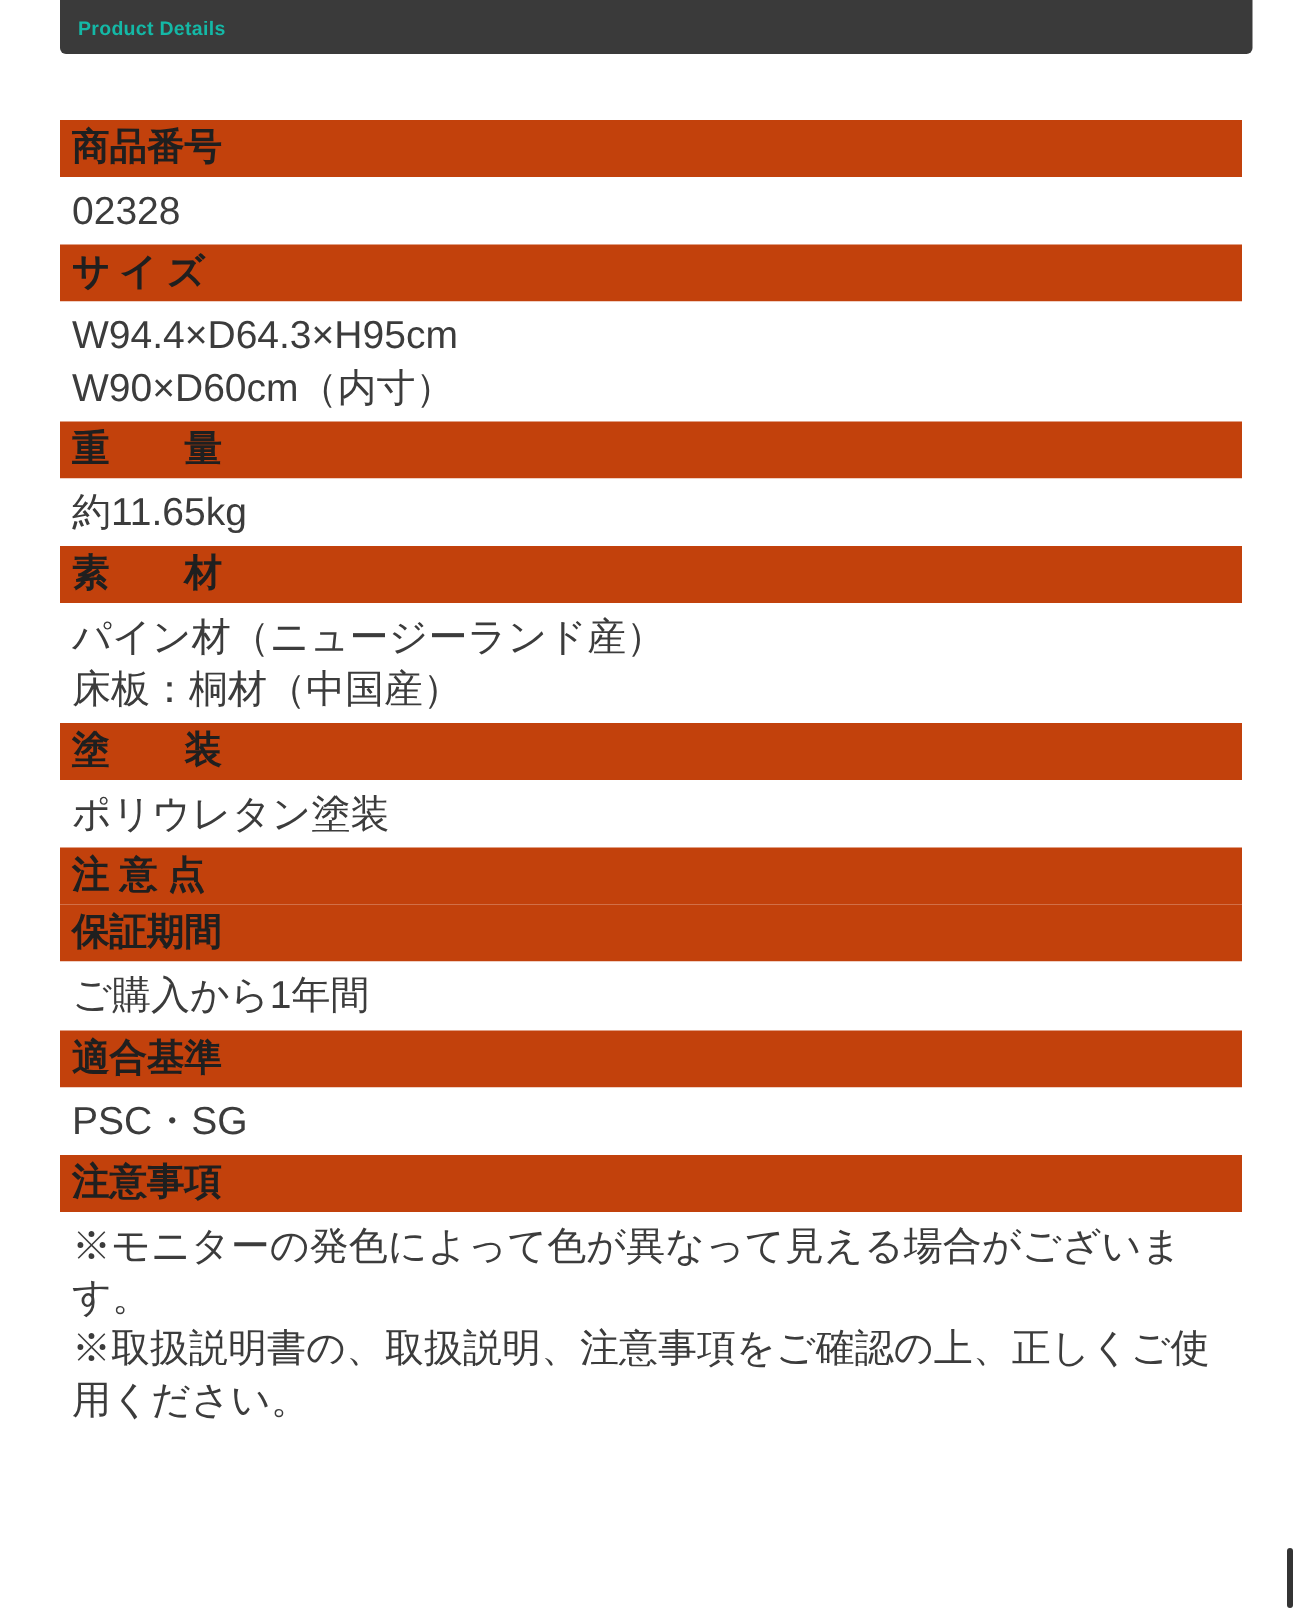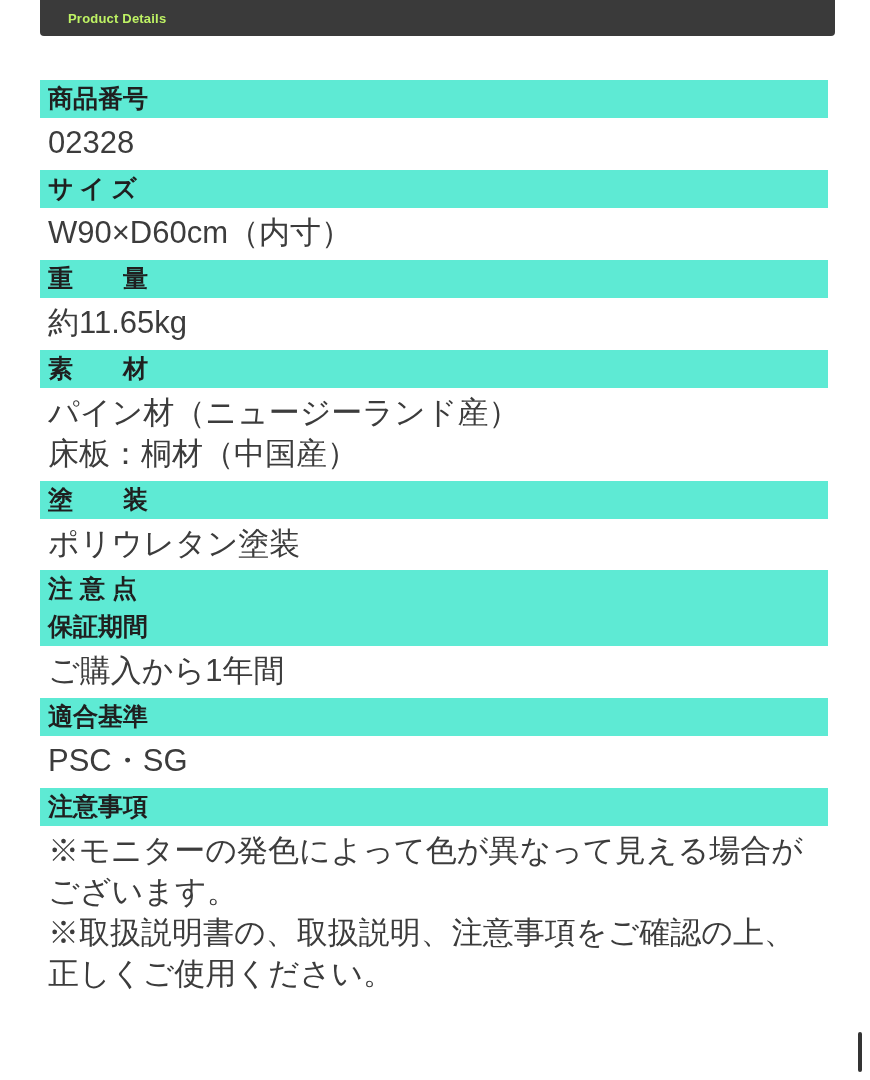--- a/index.html
+++ b/index.html
@@ -30,53 +30,53 @@
     left: 40px;
     top: 0px;
     width: 795px;
     height: 36px;
     background: #3a3a3a;
     border-radius: 0 0 4px 4px;
     display: flex;
     align-items: center;
   }
   .header-title {
-    color: #bef264;
+    color: #14b8a6;
     font-size: 13px;
     font-weight: bold;
     letter-spacing: 0.2px;
-    margin-left: 28px;
+    margin-left: 12px;
   }
 
   
   .detail-table {
     position: absolute;
     left: 40px;
     top: 80px;
     width: 788px;
   }
 
   .row-header {
-    background: #5eead4;
+    background: #c2410c;
     color: #1f1f1f;
     font-size: 25px;
     font-weight: bold;
     line-height: 1.0;
     padding: 6px 8px 7px 8px;
     box-sizing: border-box;
     letter-spacing: 0px;
   }
   .row-header.spaced {
     letter-spacing: 6px;
   }
 
   .row-value {
     background: #ffffff;
     color: #3c3c3c;
-    font-size: 31px;
+    font-size: 26px;
     line-height: 1.32;
     padding: 5px 8px 6px 8px;
     box-sizing: border-box;
     font-weight: 400;
   }
   .row-value .line {
     display: block;
     white-space: nowrap;
   }
   .row-value.wrap .line {
@@ -104,20 +104,21 @@
     <span class="header-title">Product Details</span>
   </div>
 
   <div class="detail-table">
       <div class="row-header">商品番号</div>
       <div class="row-value">
         <span class="line">02328</span>
       </div>
       <div class="row-header spaced">サイズ</div>
       <div class="row-value">
+        <span class="line">W94.4×D64.3×H95cm</span>
         <span class="line">W90×D60cm（内寸）</span>
       </div>
       <div class="row-header">重　　量</div>
       <div class="row-value">
         <span class="line">約11.65kg</span>
       </div>
       <div class="row-header">素　　材</div>
       <div class="row-value">
         <span class="line">パイン材（ニュージーランド産）</span>
         <span class="line">床板：桐材（中国産）</span>

